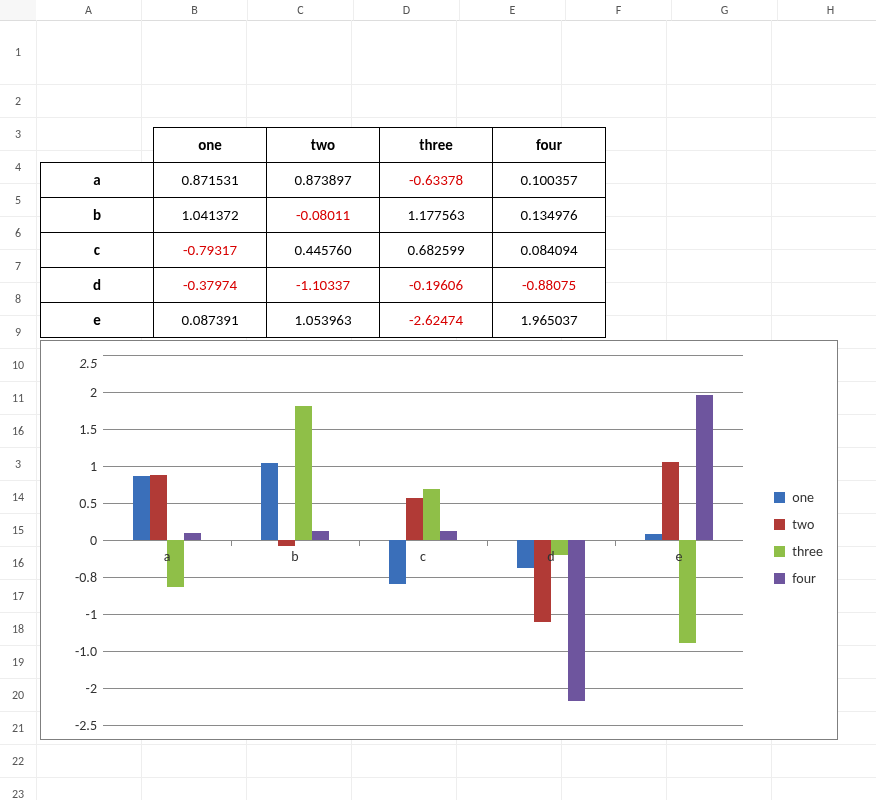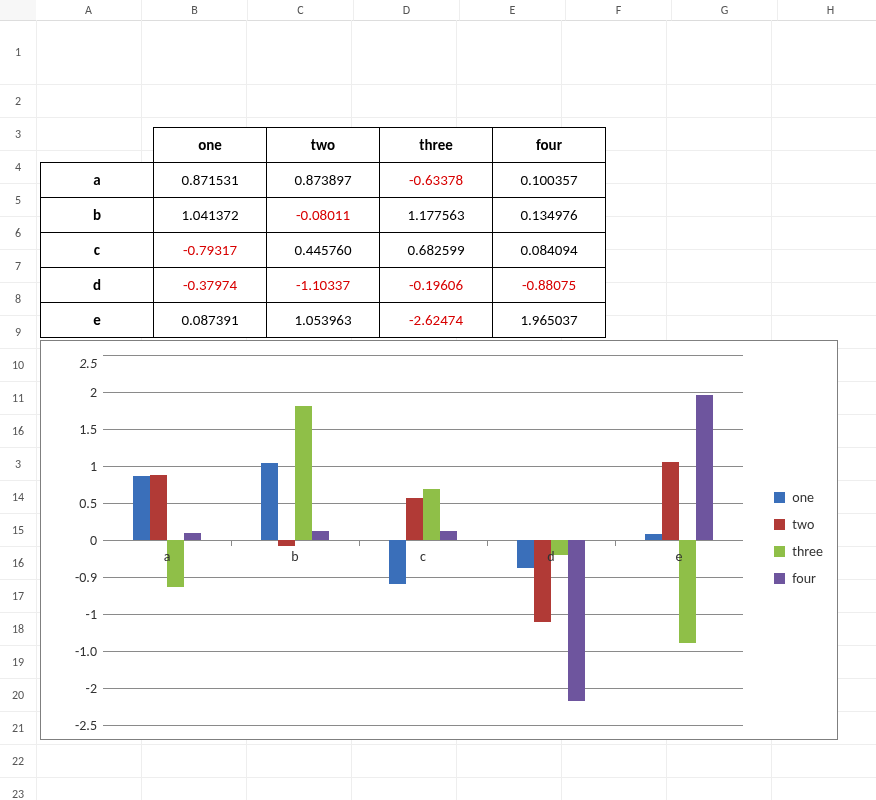--- a/index.html
+++ b/index.html
@@ -297,21 +297,21 @@
     <div class="plot" id="plot">
         <div class="hgrid" style="top: 370px;"></div>
         <div class="ylabel" style="top: 370px;">-2.5</div>
         <div class="hgrid" style="top: 333px;"></div>
         <div class="ylabel" style="top: 333px;">-2</div>
         <div class="hgrid" style="top: 296px;"></div>
         <div class="ylabel" style="top: 296px;">-1.0</div>
         <div class="hgrid" style="top: 259px;"></div>
         <div class="ylabel" style="top: 259px;">-1</div>
         <div class="hgrid" style="top: 222px;"></div>
-        <div class="ylabel" style="top: 222px;">-0.9</div>
+        <div class="ylabel" style="top: 222px;">-0.8</div>
         <div class="hgrid" style="top: 185px;"></div>
         <div class="ylabel" style="top: 185px;">0</div>
         <div class="hgrid" style="top: 148px;"></div>
         <div class="ylabel" style="top: 148px;">0.5</div>
         <div class="hgrid" style="top: 111px;"></div>
         <div class="ylabel" style="top: 111px;">1</div>
         <div class="hgrid" style="top: 74px;"></div>
         <div class="ylabel" style="top: 74px;">1.5</div>
         <div class="hgrid" style="top: 37px;"></div>
         <div class="ylabel" style="top: 37px;">2</div>

